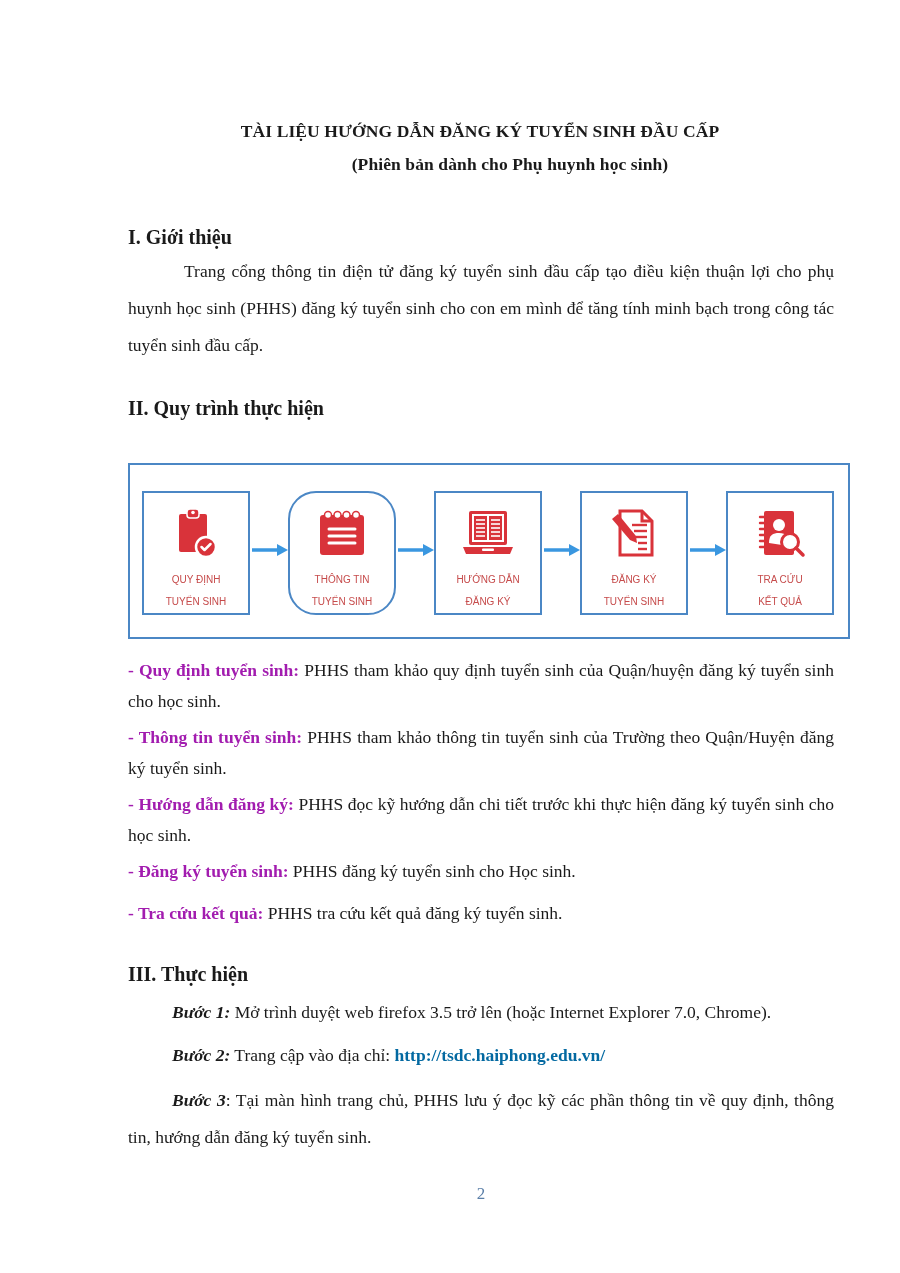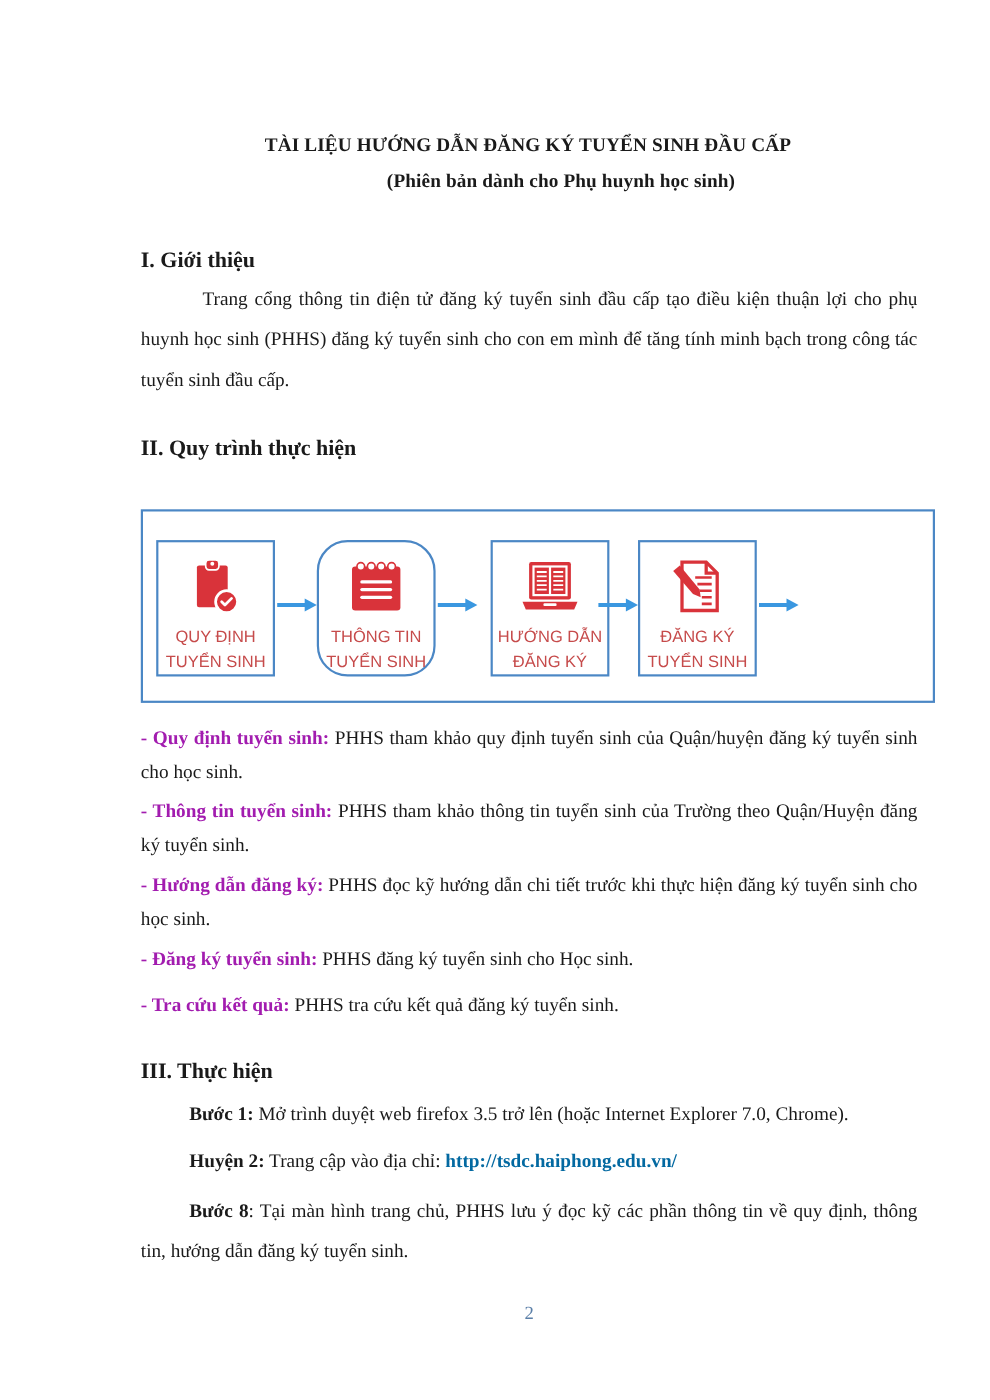--- a/index.html
+++ b/index.html
@@ -25,38 +25,38 @@
     .item {
       position: absolute; left: 128px; width: 706px; font-size: 17.5px;
       line-height: 31px; text-align: justify;
     }
     .item .lbl { color: #a21caf; font-weight: bold; }
     .step {
       position: absolute; left: 128px; width: 706px; font-size: 17.5px;
       line-height: 37px; text-align: justify;
     }
     .step .indent { display: inline-block; width: 44px; }
-    .step b { font-weight: bold; }
+    .step b { font-weight: bold; font-style: italic; }
     .step .url { color: #0369a1; font-weight: bold; }
 
     
     .flow {
       position: absolute; left: 128px; top: 463px; width: 722px; height: 176px;
       border: 2px solid #4b87c5; box-sizing: border-box;
     }
     .box {
       position: absolute; top: 26px; width: 108px; height: 124px;
       border: 2px solid #4b87c5; box-sizing: border-box; background: #fff;
       text-align: center;
     }
     .box .icon { position: absolute; left: 50%; top: 12px; width: 56px; height: 56px; margin-left: -28px; }
     .box .label {
       position: absolute; left: 0; right: 0; top: 76px;
       font-family: "Liberation Sans", "DejaVu Sans", sans-serif;
-      font-size: 15px; color: #c64b4b; line-height: 22px;
+      font-size: 10px; color: #c64b4b; line-height: 22px;
     }
     .arrow { position: absolute; top: 78px; width: 38px; height: 14px; }
     .pagenum {
       position: absolute; top: 1184px; left: 0; width: 900px; text-align: center;
       font-size: 17px; color: #5b7fa8; padding-left: 62px; box-sizing: border-box;
     }
   </style>
 </head>
 <body>
 
@@ -106,21 +106,21 @@
     <div class="label">
       <div>THÔNG TIN</div>
       <div>TUYỂN SINH</div>
     </div>
   </div>
   <svg class="arrow" style="left:267px;" viewBox="0 0 38 14">
     <line x1="1" y1="7" x2="28" y2="7" stroke="#3a97e0" stroke-width="3.5"></line>
     <path d="M26 1 L37 7 L26 13 Z" fill="#3a97e0"></path>
   </svg>
 
-  <div class="box" style="left:316px;">
+  <div class="box" style="left:304px;">
     <svg class="icon" viewBox="0 0 56 56">
       <rect x="9" y="6" width="38" height="34" rx="2" fill="#d9333a"></rect>
       <rect x="12" y="9" width="32" height="28" fill="#fff"></rect>
       <rect x="14" y="11" width="13" height="24" fill="#d9333a"></rect>
       <rect x="29" y="11" width="13" height="24" fill="#d9333a"></rect>
       <g stroke="#fff" stroke-width="1.6">
         <line x1="16" y1="15" x2="25" y2="15"></line>
           <line x1="16" y1="19" x2="25" y2="19"></line>
         <line x1="16" y1="23" x2="25" y2="23"></line>
           <line x1="16" y1="27" x2="25" y2="27"></line>
@@ -160,26 +160,47 @@
     <div class="label">
       <div>ĐĂNG KÝ</div>
       <div>TUYỂN SINH</div>
     </div>
   </div>
   <svg class="arrow" style="left:559px;" viewBox="0 0 38 14">
     <line x1="1" y1="7" x2="28" y2="7" stroke="#3a97e0" stroke-width="3.5"></line>
     <path d="M26 1 L37 7 L26 13 Z" fill="#3a97e0"></path>
   </svg>
 
+  <div class="box" style="left:596px;">
+    <svg class="icon" viewBox="0 0 56 56">
+      <rect x="12" y="6" width="30" height="44" rx="2" fill="#d9333a"></rect>
+      <g stroke="#d9333a" stroke-width="2.4" stroke-linecap="round">
+        <line x1="8" y1="12" x2="14" y2="12"></line>
+          <line x1="8" y1="18" x2="14" y2="18"></line>
+        <line x1="8" y1="24" x2="14" y2="24"></line>
+          <line x1="8" y1="30" x2="14" y2="30"></line>
+        <line x1="8" y1="36" x2="14" y2="36"></line>
+          <line x1="8" y1="42" x2="14" y2="42"></line>
+      </g>
+      <circle cx="27" cy="20" r="6" fill="#fff"></circle>
+      <path d="M17 38 C17 30 21 28 27 28 C31 28 33 29 34 30 L30 40 Z" fill="#fff"></path>
+      <circle cx="38" cy="37" r="8.5" fill="#fff" stroke="#d9333a" stroke-width="3"></circle>
+      <line x1="44" y1="43" x2="51" y2="50" stroke="#d9333a" stroke-width="3.5" stroke-linecap="round"></line>
+    </svg>
+    <div class="label">
+      <div>TRA CỨU</div>
+      <div>KẾT QUẢ</div>
+    </div>
+  </div>
 </div>
 
 <div class="item" style="top:655px;"><span class="lbl">- Quy định tuyển sinh:</span><span> PHHS tham khảo quy định tuyển sinh của Quận/huyện đăng ký tuyển sinh cho học sinh.</span></div>
 <div class="item" style="top:722px;"><span class="lbl">- Thông tin tuyển sinh:</span><span> PHHS tham khảo thông tin tuyển sinh của Trường theo Quận/Huyện đăng ký tuyển sinh.</span></div>
 <div class="item" style="top:789px;"><span class="lbl">- Hướng dẫn đăng ký:</span><span> PHHS đọc kỹ hướng dẫn chi tiết trước khi thực hiện đăng ký tuyển sinh cho học sinh.</span></div>
 <div class="item" style="top:856px;"><span class="lbl">- Đăng ký tuyển sinh:</span><span> PHHS đăng ký tuyển sinh cho Học sinh.</span></div>
 <div class="item" style="top:898px;"><span class="lbl">- Tra cứu kết quả:</span><span> PHHS tra cứu kết quả đăng ký tuyển sinh.</span></div>
 
 <div class="h" style="top:963px;">III. Thực hiện</div>
 <div class="step" style="top:994px;"><span class="indent"></span><b>Bước 1:</b><span> Mở trình duyệt web firefox 3.5 trở lên (hoặc Internet Explorer 7.0, Chrome).</span></div>
-<div class="step" style="top:1037px;"><span class="indent"></span><b>Huyện 2:</b><span> Trang cập vào địa chỉ: </span><span class="url">http://tsdc.haiphong.edu.vn/</span></div>
-<div class="step" style="top:1082px;"><span class="indent"></span><b>Bước 8</b><span>: Tại màn hình trang chủ, PHHS lưu ý đọc kỹ các phần thông tin về quy định, thông tin, hướng dẫn đăng ký tuyển sinh.</span></div>
+<div class="step" style="top:1037px;"><span class="indent"></span><b>Bước 2:</b><span> Trang cập vào địa chỉ: </span><span class="url">http://tsdc.haiphong.edu.vn/</span></div>
+<div class="step" style="top:1082px;"><span class="indent"></span><b>Bước 3</b><span>: Tại màn hình trang chủ, PHHS lưu ý đọc kỹ các phần thông tin về quy định, thông tin, hướng dẫn đăng ký tuyển sinh.</span></div>
 
 <div class="pagenum">2</div>
 
 </body></html>

